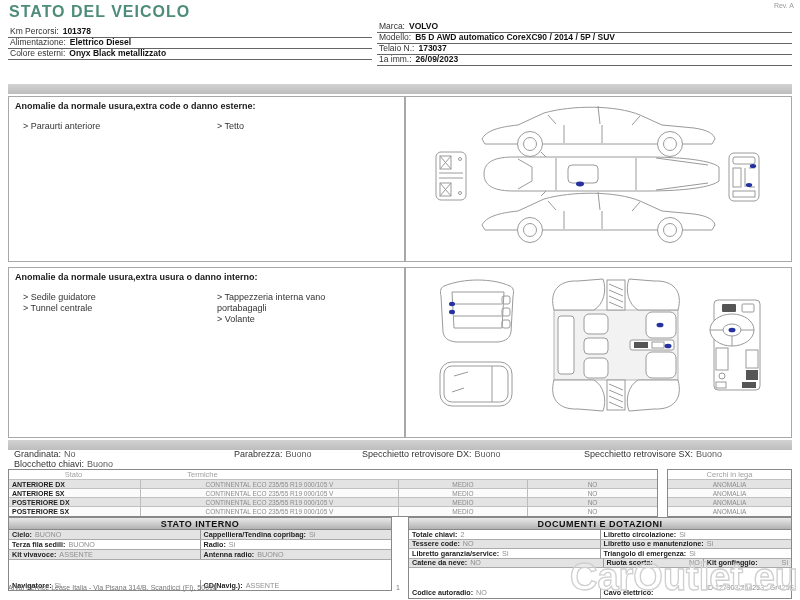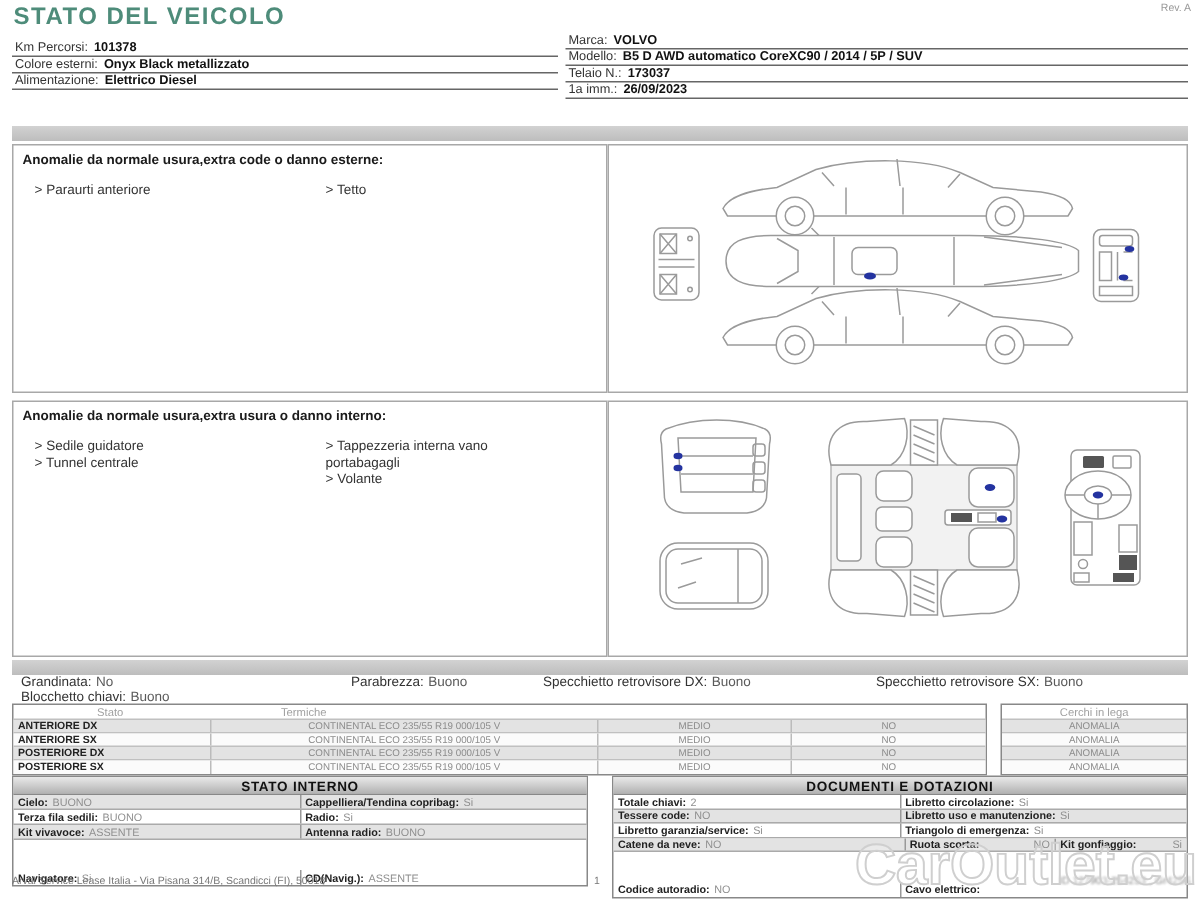--- a/index.html
+++ b/index.html
@@ -88,26 +88,26 @@
 
 <div class="abs title">STATO DEL VEICOLO</div>
 <div class="abs rev">Rev. A</div>
 
 <div class="kv kv-left">
   <div class="kv-row">
     <span class="lab">Km Percorsi:</span>
     <span class="val">101378</span>
   </div>
   <div class="kv-row">
+    <span class="lab">Alimentazione:</span>
+    <span class="val">Elettrico Diesel</span>
+  </div>
+  <div class="kv-row">
     <span class="lab">Colore esterni:</span>
     <span class="val">Onyx Black metallizzato</span>
-  </div>
-  <div class="kv-row">
-    <span class="lab">Alimentazione:</span>
-    <span class="val">Elettrico Diesel</span>
   </div>
 </div>
 
 <div class="kv kv-right">
   <div class="kv-row">
     <span class="lab">Marca:</span>
     <span class="val">VOLVO</span>
   </div>
   <div class="kv-row">
     <span class="lab">Modello:</span>

